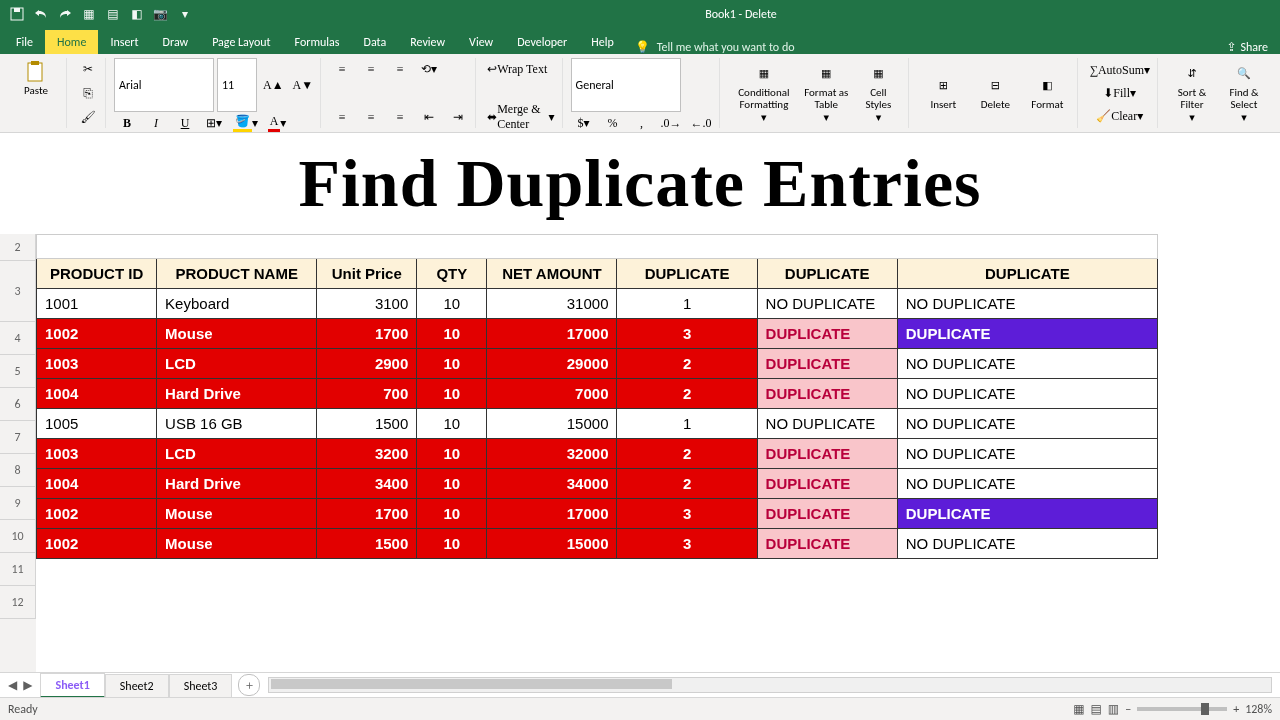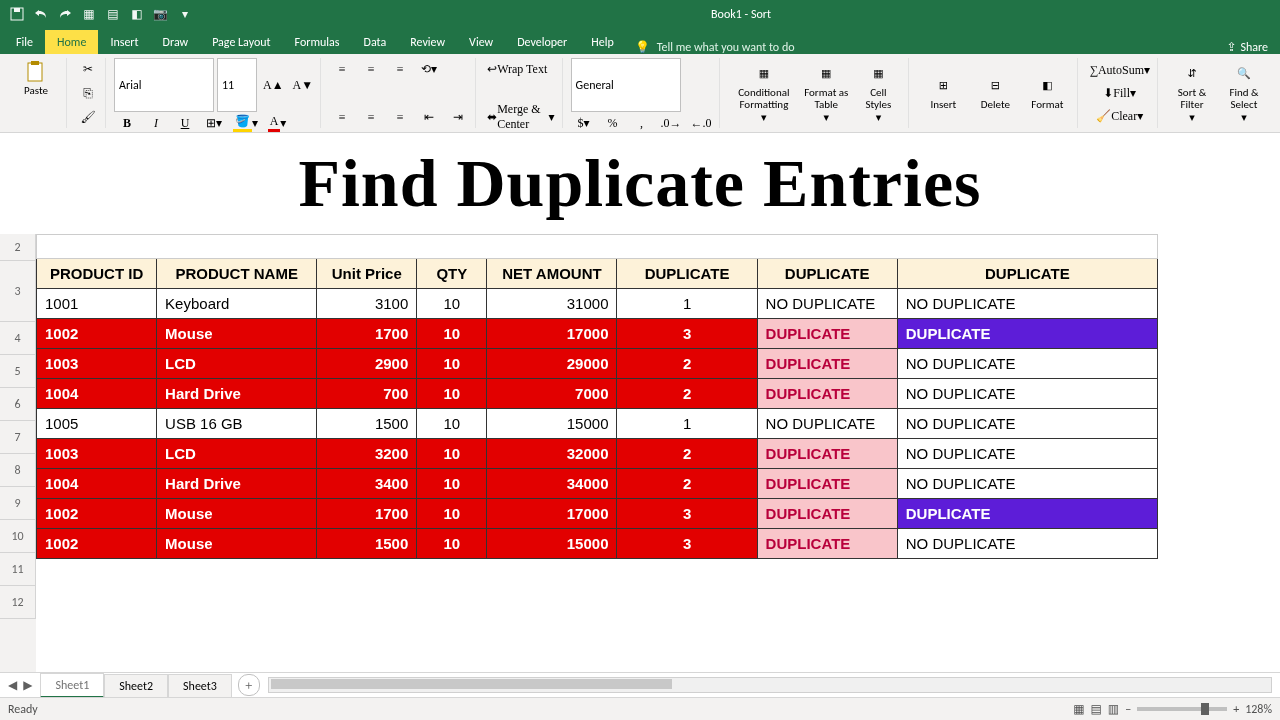--- a/index.html
+++ b/index.html
@@ -35,21 +35,21 @@
 table.grid td,table.grid th{border:1px solid #333;padding:4px 8px;height:30px;font-size:15px;font-family:Arial,sans-serif;box-sizing:border-box;}
 th.hcell{background:#fdf2d9;font-weight:700;text-align:center;height:60px;font-size:15px;}
 .r-right{text-align:right;}
 .r-center{text-align:center;}
 .red{background:#e20000;color:#fff;font-weight:700;}
 .pink{background:#f9c5ca;color:#b8003b;font-weight:700;}
 .purple{background:#5d1dd8;color:#fff;font-weight:700;}
 .tabstrip{height:24px;background:#fff;border-top:1px solid #d6d6d6;display:flex;align-items:center;font-size:12px;}
 .tabctrl{display:flex;gap:6px;padding:0 8px;color:#606060;}
 .shtab{padding:4px 14px;border:1px solid #d6d6d6;border-bottom:none;background:#f3f2f1;cursor:pointer;}
-.shtab.active{background:#fff;border-bottom:2px solid #217346;color:#737373;font-weight:400;}
+.shtab.active{background:#fff;border-bottom:2px solid #217346;color:#8b5cf6;font-weight:700;}
 .addsheet{width:20px;height:20px;border:1px solid #c0c0c0;border-radius:10px;display:flex;align-items:center;justify-content:center;margin-left:6px;cursor:pointer;color:#606060;}
 .status{height:22px;background:#f3f2f1;border-top:1px solid #d6d6d6;display:flex;align-items:center;padding:0 8px;font-size:12px;color:#505050;}
 .zoom{margin-left:auto;display:flex;align-items:center;gap:6px;}
 .slider{width:90px;height:4px;background:#c0c0c0;position:relative;}
 .slider::after{content:"";position:absolute;right:18px;top:-4px;width:8px;height:12px;background:#606060;}
 svg{display:block;}
 .hscroll{flex:1;height:14px;background:#f0f0f0;border:1px solid #d0d0d0;margin:0 8px;position:relative;}
 .hscroll::after{content:"";position:absolute;left:2px;top:1px;height:10px;width:40%;background:#c8c8c8;}
 .namebox{height:22px;display:flex;align-items:center;border-bottom:1px solid #d6d6d6;background:#fff;padding-left:6px;}
 .namebox input{border:1px solid #c0c0c0;height:18px;width:60px;font-size:12px;padding:0 4px;}
@@ -76,21 +76,21 @@
           <svg width="14" height="12">
             <path d="M9 2l4 3-4 3V6c-4 0-6 1-7 4 0-5 3-7 7-7V2z" fill="#fff"></path>
           </svg>
         </span>
       <span>▦</span>
       <span>▤</span>
       <span>◧</span>
       <span>📷</span>
       <span>▾</span>
     </div>
-    <div class="title">Book1 - Sort</div>
+    <div class="title">Book1 - Delete</div>
   </div>
 
   <div class="tabs">
     <div class="tab">File</div>
     <div class="tab active">Home</div>
     <div class="tab">Insert</div>
     <div class="tab">Draw</div>
     <div class="tab">Page Layout</div>
     <div class="tab">Formulas</div>
     <div class="tab">Data</div>

